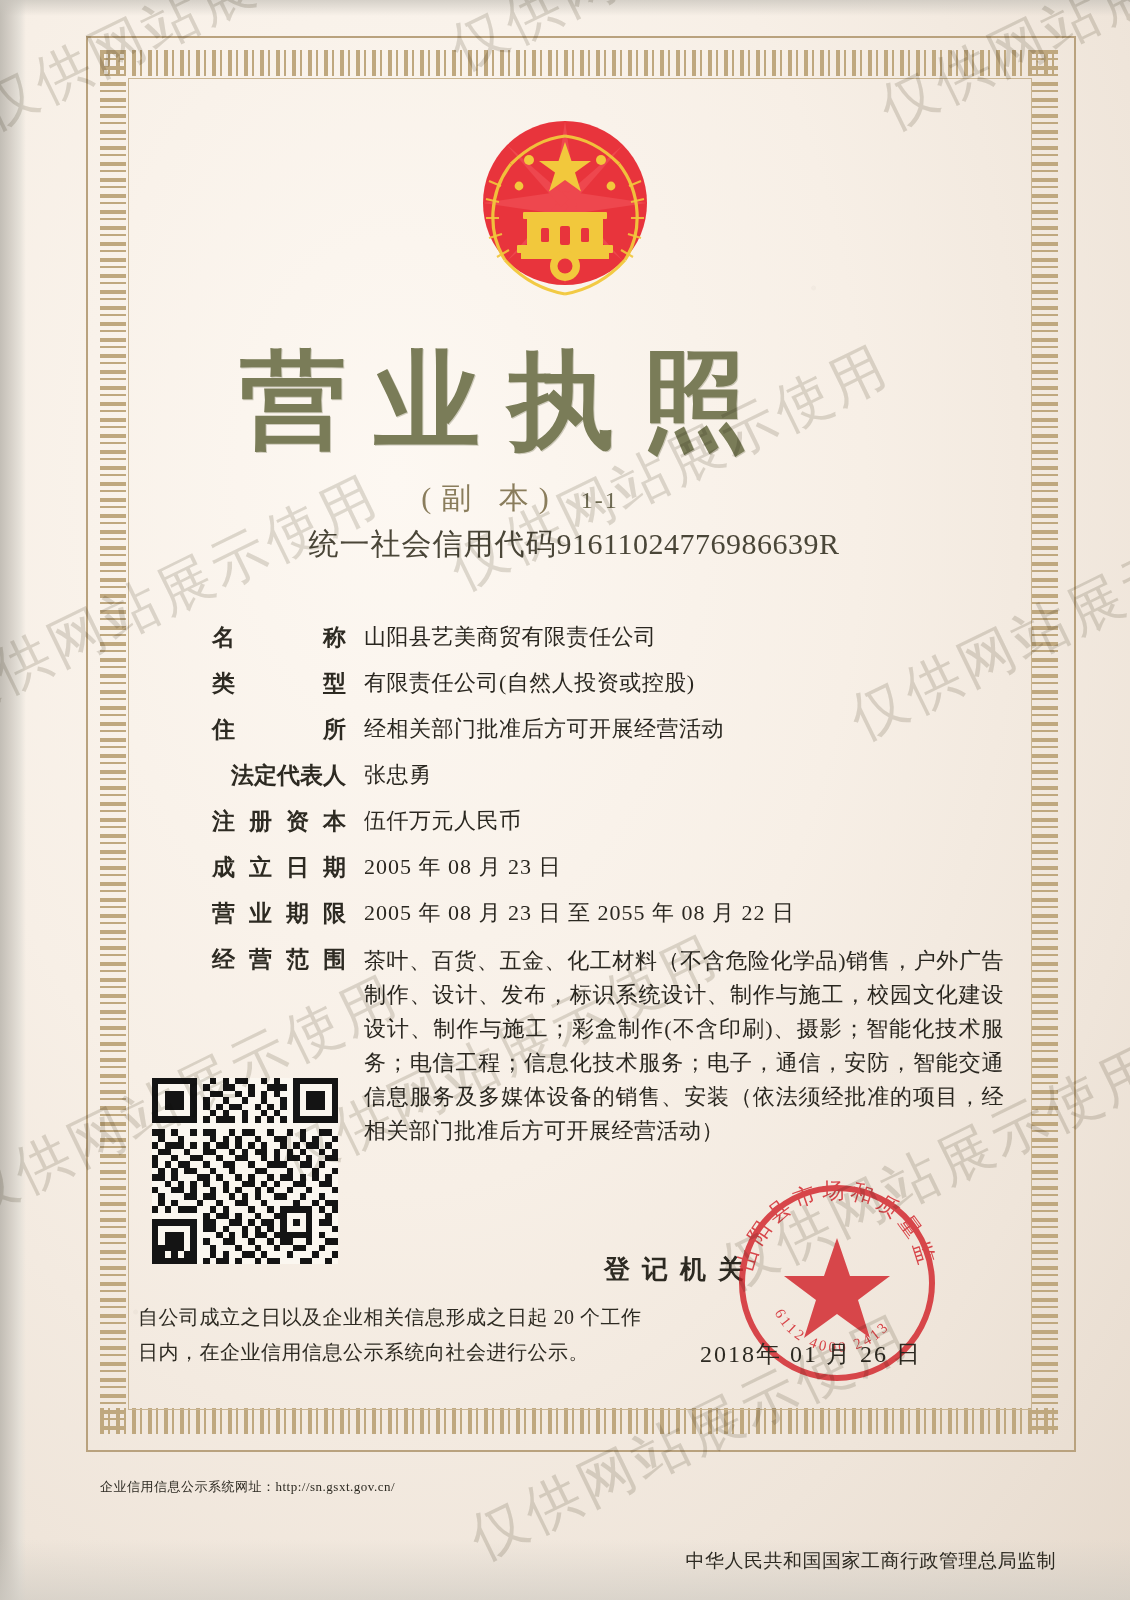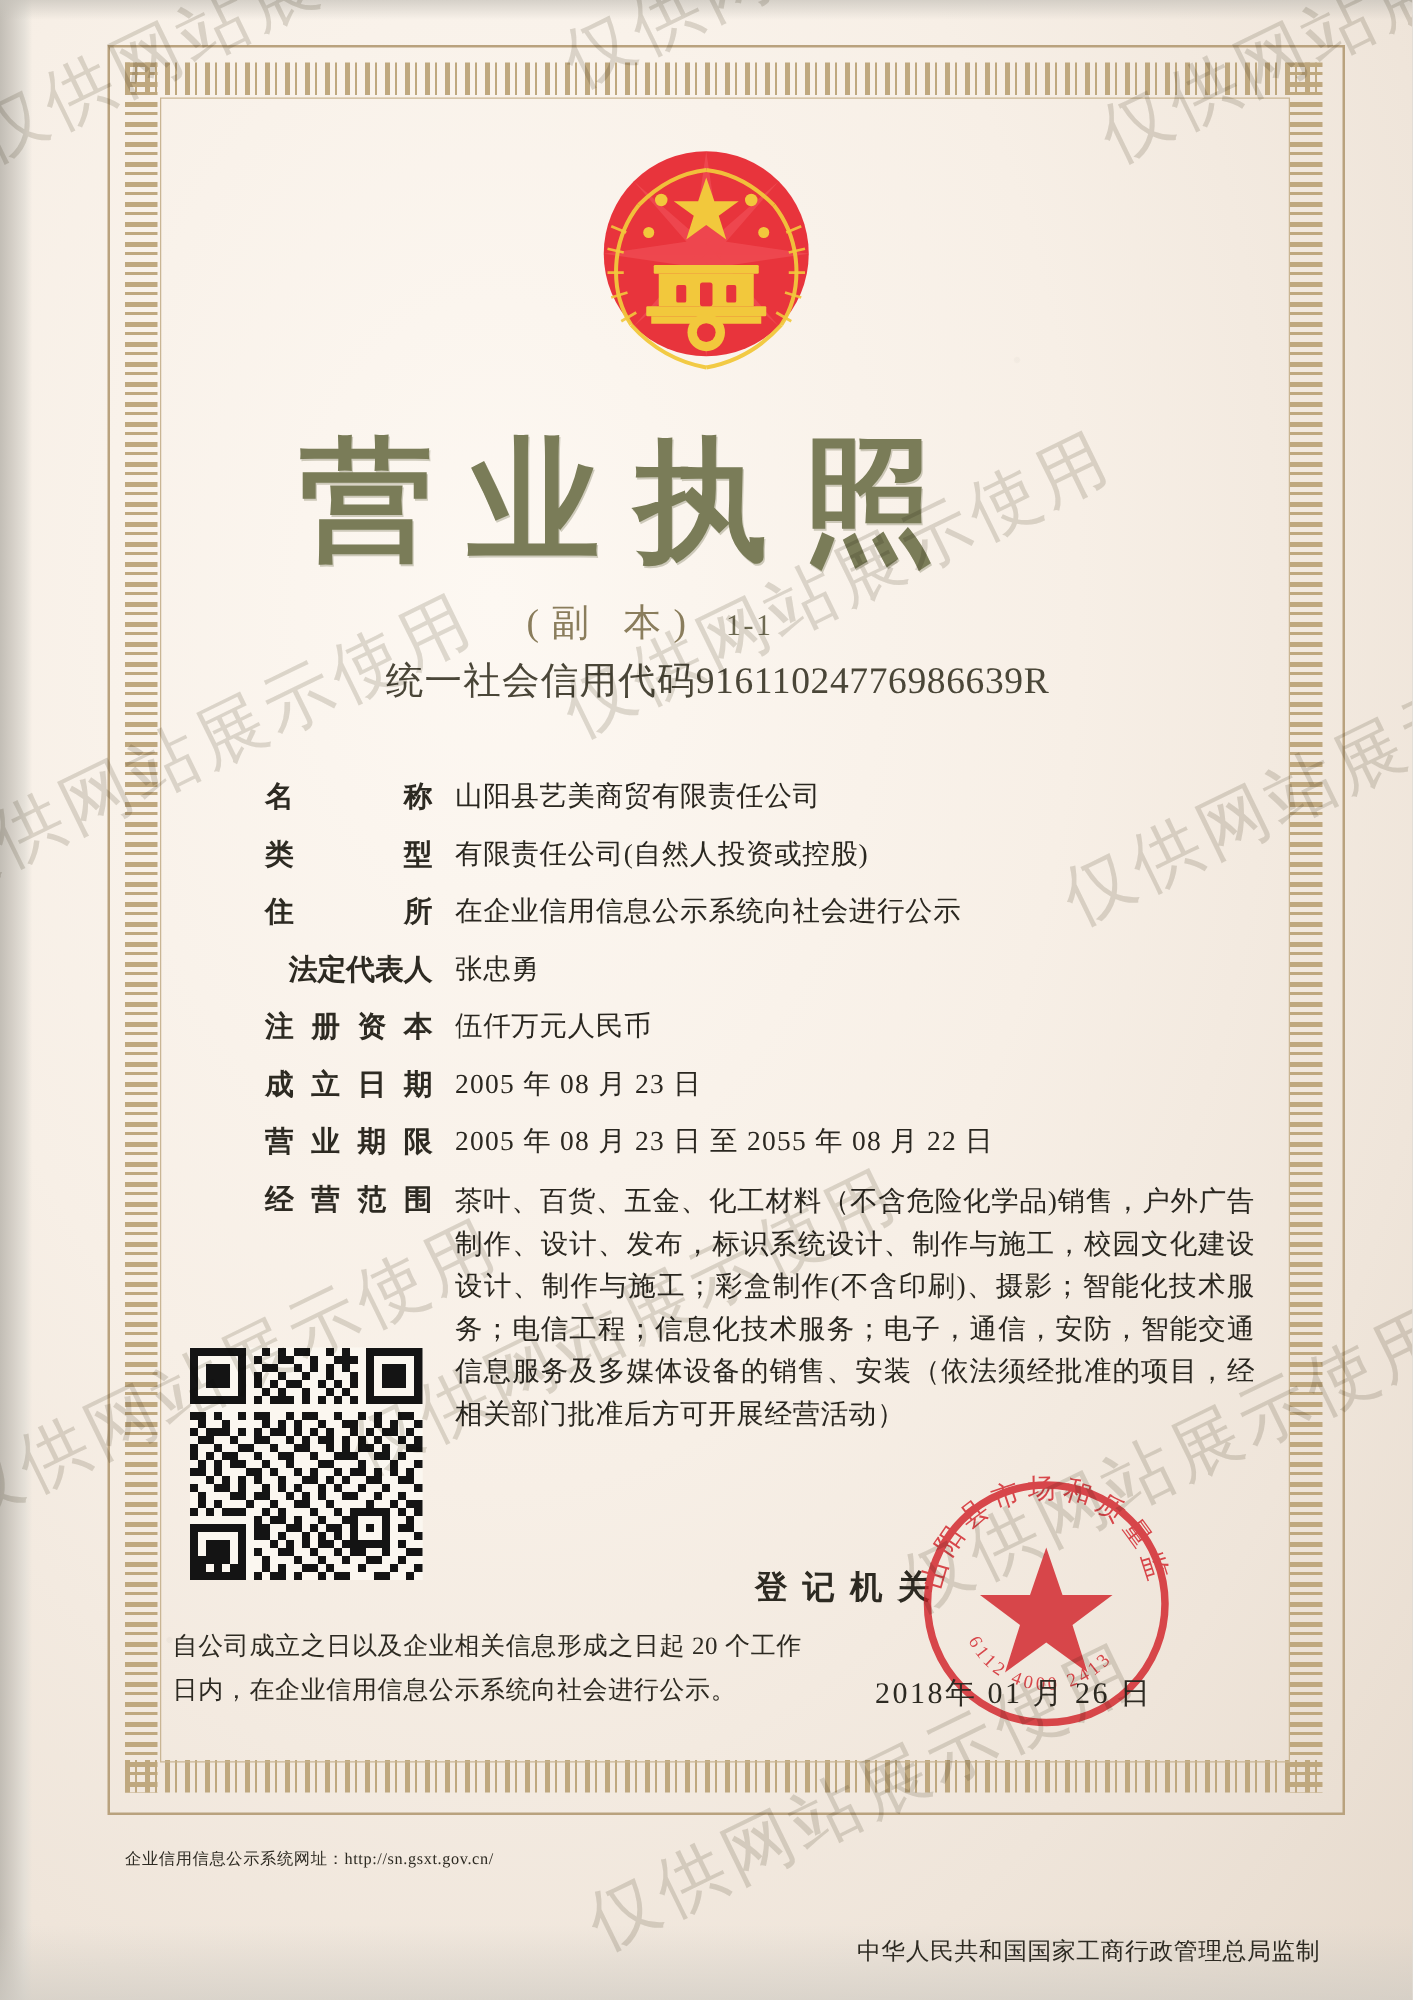--- a/index.html
+++ b/index.html
@@ -386,21 +386,21 @@
         <span>型</span>
       </div>
       <div class="fvalue">有限责任公司(自然人投资或控股)</div>
     </div>
 
     <div class="frow">
       <div class="flabel">
         <span>住</span>
         <span>所</span>
       </div>
-      <div class="fvalue">在企业信用信息公示系统向社会进行公示</div>
+      <div class="fvalue">经相关部门批准后方可开展经营活动</div>
     </div>
 
     <div class="frow">
       <div class="flabel" style="justify-content:flex-end;">
         <span>法定代表人</span>
       </div>
       <div class="fvalue">张忠勇</div>
     </div>
 
     <div class="frow">

